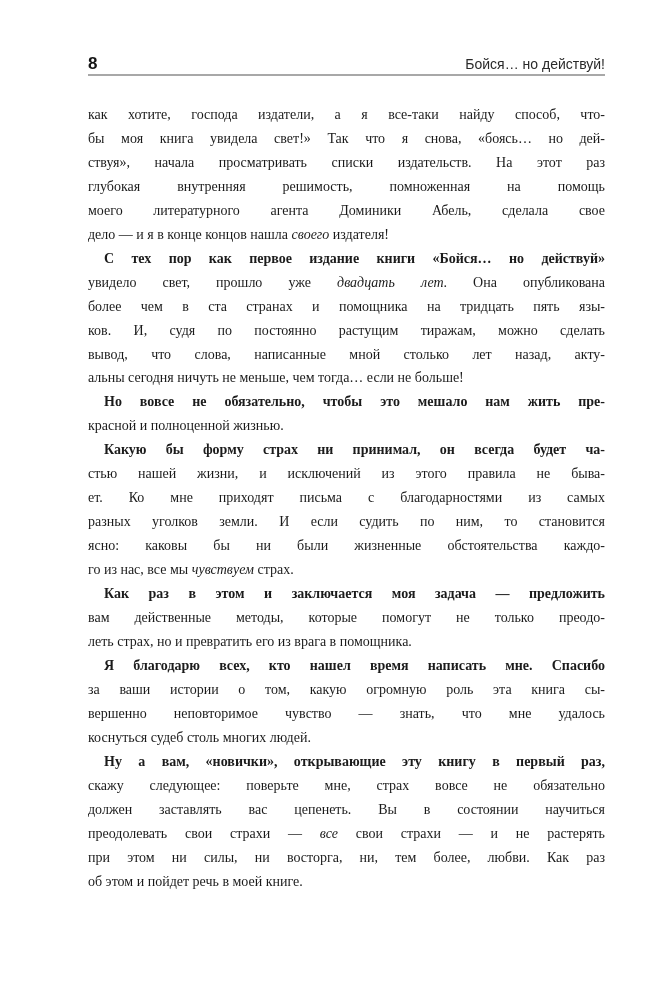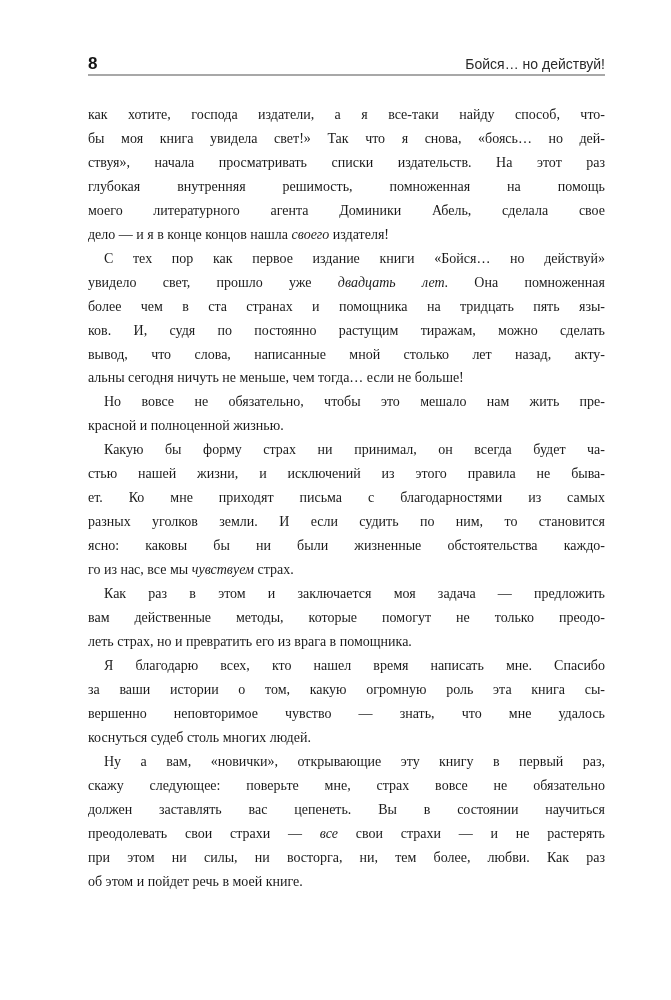--- a/index.html
+++ b/index.html
@@ -48,21 +48,21 @@
   }
   .para { margin: 0; }
   .para .line {
     text-align: justify;
     text-align-last: justify;
   }
   .para .line.last {
     text-align: center;
     text-align-last: left;
   }
-  .para.indent .line.first { text-indent: 16px; }
+  .para.indent .line.first { text-indent: 16px; font-weight: bold; }
   .body-text em { font-style: italic; }
 </style>
 </head>
 <body>
 
 <div class="page">
   <header class="page-header">
     <span class="page-num">8</span>
     <span class="running-title">Бойся… но действуй!</span>
   </header>
@@ -71,21 +71,21 @@
       <div class="para">
         <div class="line first"><span>как хотите, господа издатели, а я все-таки найду способ, что-</span></div>
         <div class="line"><span>бы моя книга увидела свет!» Так что я снова, «боясь… но дей-</span></div>
         <div class="line"><span>ствуя», начала просматривать списки издательств. На этот раз</span></div>
         <div class="line"><span>глубокая внутренняя решимость, помноженная на помощь</span></div>
         <div class="line"><span>моего литературного агента Доминики Абель, сделала свое</span></div>
         <div class="line last"><span>дело — и я в конце концов нашла </span><em>своего</em><span> издателя!</span></div>
       </div>
       <div class="para indent">
         <div class="line first"><span>С тех пор как первое издание книги «Бойся… но действуй»</span></div>
-        <div class="line"><span>увидело свет, прошло уже </span><em>двадцать лет</em><span>. Она помноженная</span></div>
+        <div class="line"><span>увидело свет, прошло уже </span><em>двадцать лет</em><span>. Она опубликована</span></div>
         <div class="line"><span>более чем в ста странах и помощника на тридцать пять язы-</span></div>
         <div class="line"><span>ков. И, судя по постоянно растущим тиражам, можно сделать</span></div>
         <div class="line"><span>вывод, что слова, написанные мной столько лет назад, акту-</span></div>
         <div class="line last"><span>альны сегодня ничуть не меньше, чем тогда… если не больше!</span></div>
       </div>
       <div class="para indent">
         <div class="line first"><span>Но вовсе не обязательно, чтобы это мешало нам жить пре-</span></div>
         <div class="line last"><span>красной и полноценной жизнью.</span></div>
       </div>
       <div class="para indent">

